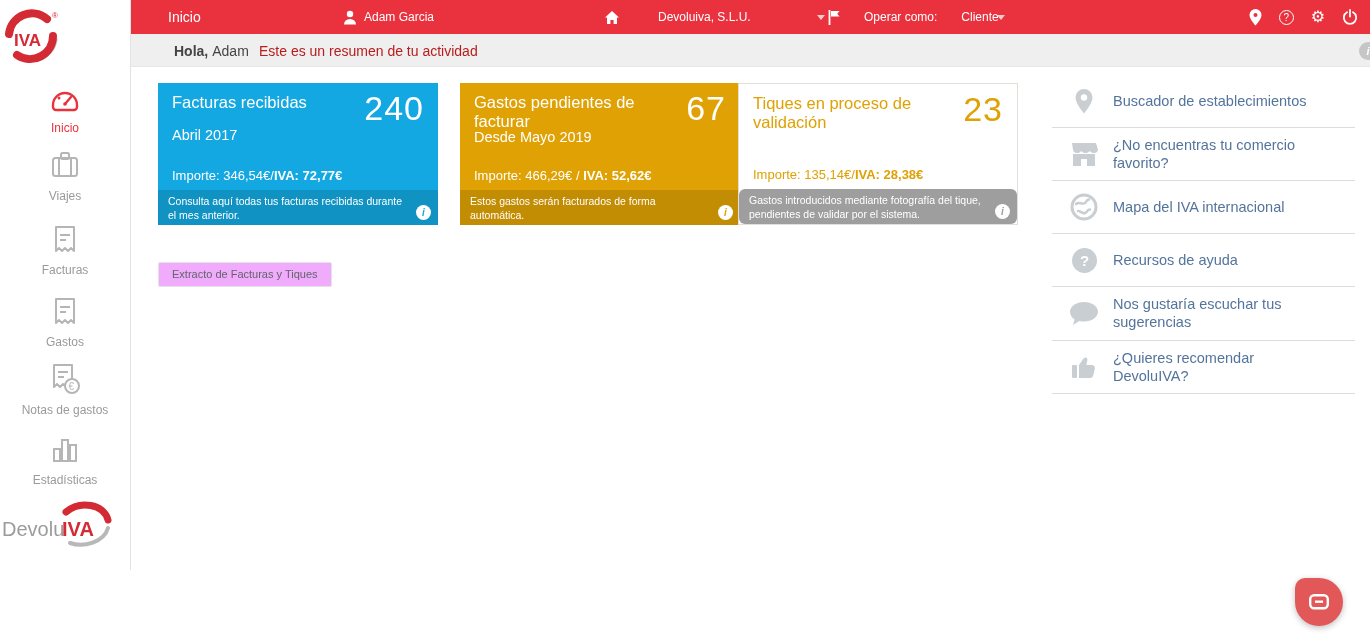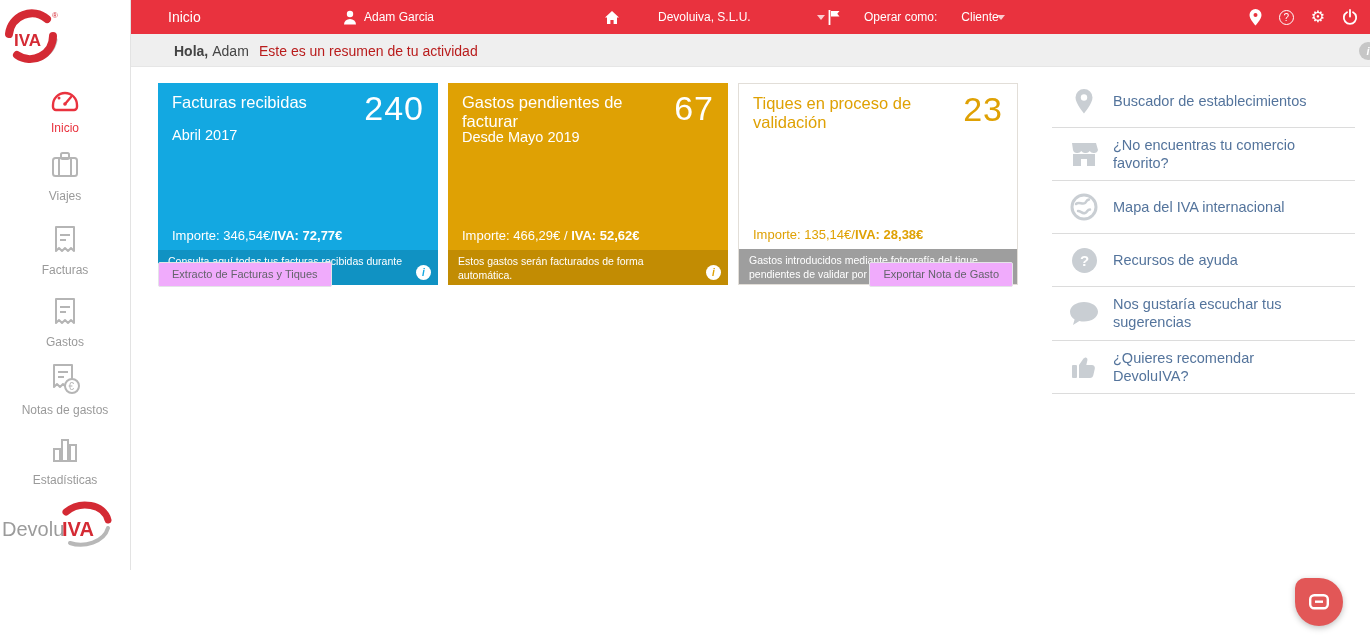--- a/index.html
+++ b/index.html
@@ -36,33 +36,33 @@
 
   
   .greetbar{position:absolute;left:131px;top:34px;right:0;height:33px;background:#efefef;border-bottom:1px solid #e6e6e6;z-index:3;}
   .greet-text{position:absolute;left:43px;top:0;height:33px;display:flex;align-items:center;font-size:14px;color:#444;}
   .greet-hello{font-weight:bold;}
   .greet-name{margin-left:4px;}
   .greet-sub{position:absolute;left:128px;top:0;height:33px;display:flex;align-items:center;font-size:14px;color:#b91c1c;}
   .greet-info{position:absolute;right:-7px;top:8px;width:18px;height:18px;border-radius:50%;background:#c6c6c6;color:#fff;font-size:11px;font-style:italic;font-weight:bold;display:flex;align-items:center;justify-content:center;}
 
   
-  .card{position:absolute;top:83px;width:280px;height:202px;color:#fff;}
+  .card{position:absolute;top:83px;width:280px;height:142px;color:#fff;}
   .card-0{left:158px;background:var(--card-blue);}
-  .card-1{left:448px;background:var(--card-orange);}
+  .card-1{left:460px;background:var(--card-orange);}
   .card-2{left:738px;background:#fff;border:1px solid #e2ded8;color:var(--gold-text);}
   .card-title{position:absolute;left:14px;top:10px;font-size:16.5px;line-height:1.18;width:180px;font-weight:400;}
   .card-count{position:absolute;right:14px;top:6px;font-size:34px;font-weight:300;letter-spacing:1px;}
   .card-period{position:absolute;left:14px;font-size:14.5px;}
   .card-0 .card-period{top:44px;}
   .card-1 .card-period{top:46px;}
   .card-importe{position:absolute;left:14px;bottom:42px;font-size:13px;white-space:nowrap;}
   .card-importe b{font-weight:bold;}
   .card-footer{position:absolute;left:0;bottom:0;width:100%;height:35px;background:rgba(0,0,0,0.13);padding:5px 30px 5px 10px;font-size:10.5px;line-height:1.3;color:#fff;}
-  .card-2 .card-footer{background:#9e9e9e;}
+  .card-2 .card-footer{background:#9e9e9e;border-radius:6px;}
   .info-badge{position:absolute;right:7px;bottom:5px;width:15px;height:15px;border-radius:50%;background:#fff;font-size:10px;font-style:italic;font-weight:bold;display:flex;align-items:center;justify-content:center;cursor:pointer;}
   .card-0 .info-badge{color:var(--card-blue);}
   .card-1 .info-badge{color:var(--card-orange);}
   .card-2 .info-badge{color:#9e9e9e;}
 
   
   .act-btn{position:absolute;top:262px;height:25px;line-height:23px;padding:0 13px;font-size:11px;color:#63636b;background:#f0abfc;border:1px solid #e4e4e8;border-radius:2px;cursor:pointer;font-family:"Liberation Sans",sans-serif;}
   .btn-extract{left:158px;}
   .btn-export{right:357px;}
 
@@ -265,21 +265,20 @@
 
   <section class="card card-2">
     <div class="card-title">Tiques en proceso de validación</div>
     <div class="card-count">23</div>
     <div class="card-importe"><span>Importe: 135,14€/</span><b>IVA: 28,38€</b></div>
     <div class="card-footer">Gastos introducidos mediante fotografía del tique, pendientes de validar por el sistema.</div>
     <div class="info-badge">i</div>
   </section>
 
   <button class="act-btn btn-extract">Extracto de Facturas y Tiques</button>
-  <button class="act-btn btn-export">Exportar Nota de Gasto</button>
 
   <aside class="panel">
 
 
     <div class="q-item">
       <span class="q-icon">
         <svg width="20" height="27" viewBox="0 0 20 27">
           <path d="M10 1 a8.5 8.5 0 0 1 8.5 8.5 c0 6 -8.5 16 -8.5 16 S1.5 15.5 1.5 9.5 A8.5 8.5 0 0 1 10 1 z" fill="#c9ced3"></path>
           <circle cx="10" cy="9.5" r="3.2" fill="#fff"></circle>
         </svg>

